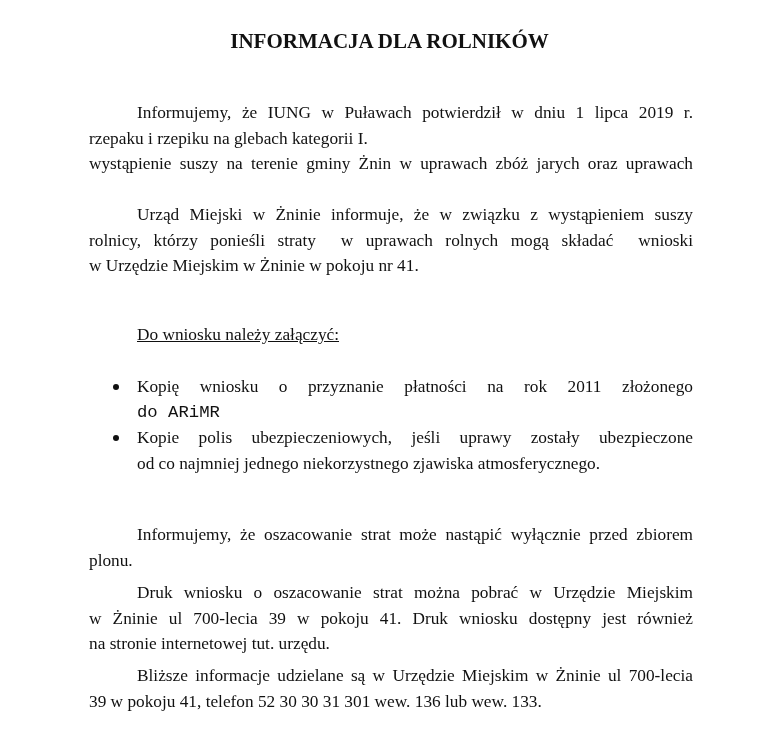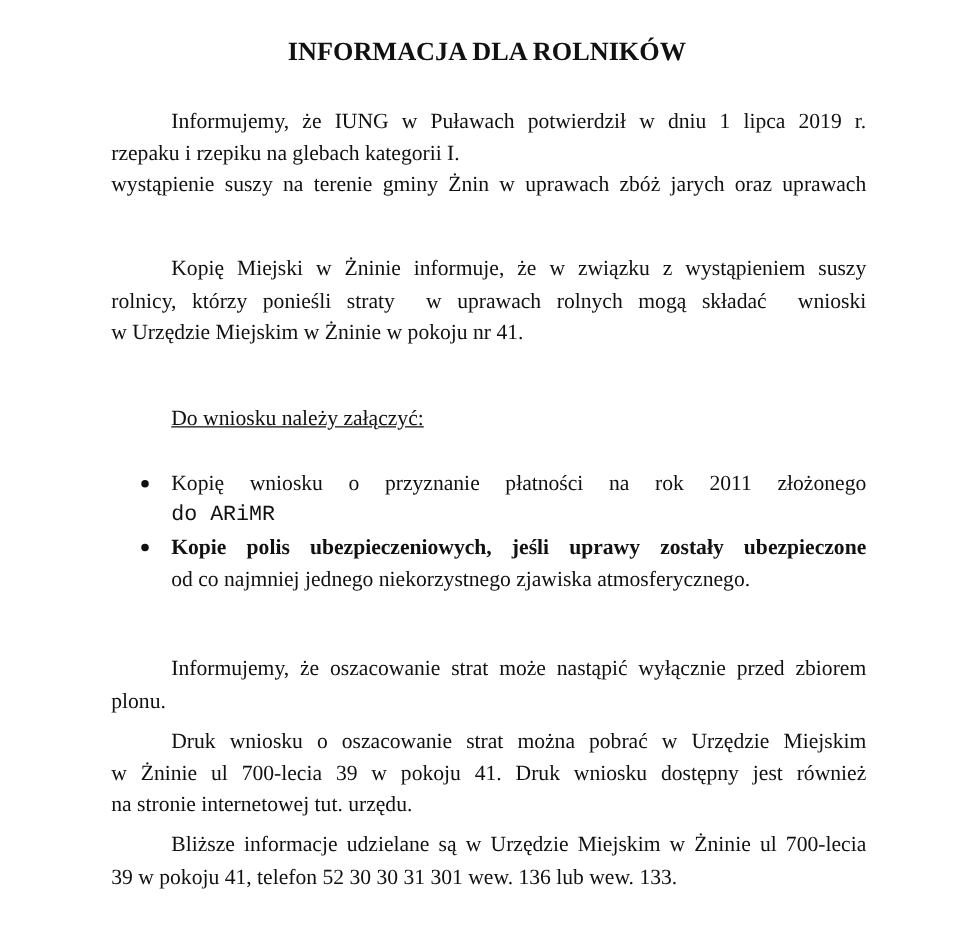--- a/index.html
+++ b/index.html
@@ -22,43 +22,43 @@
   .bullet {
     position: absolute; left: 3px; top: 10px; width: 6px; height: 6px;
     border-radius: 50%; background: #111;
   }
 </style>
 </head>
 <body>
 
 <div class="title">INFORMACJA DLA ROLNIKÓW</div>
 
-<div class="col" style="top:84px;">
+<div class="col" style="top:100px;">
   <span class="line just" style="padding-left:48px;">Informujemy, że IUNG w Puławach potwierdził w dniu 1 lipca 2019 r.</span>
   <span class="line last">rzepaku i rzepiku na glebach kategorii I.</span>
   <span class="line just">wystąpienie suszy na terenie gminy Żnin w uprawach zbóż jarych oraz uprawach</span>
 </div>
 
 <div class="col" style="top:202px;">
-  <span class="line just" style="padding-left:48px;">Kopię Miejski w Żninie informuje, że w związku z wystąpieniem suszy</span>
+  <span class="line just" style="padding-left:48px;">Urząd Miejski w Żninie informuje, że w związku z wystąpieniem suszy</span>
   <span class="line just" style="white-space:pre;">rolnicy, którzy ponieśli straty  w uprawach rolnych mogą składać  wnioski</span>
   <span class="line last">w Urzędzie Miejskim w Żninie w pokoju nr 41.</span>
 </div>
 
 <div class="col" style="top:322px; padding-left:48px;text-decoration:underline;">Do wniosku należy załączyć:</div>
 
 <div class="list" style="top:374px;">
   <div class="li">
     <span class="bullet"></span>
     <span class="line just" style="display:block;">Kopię wniosku o przyznanie płatności na rok 2011 złożonego</span>
     <span class="line last" style="display:block;font-family:Liberation Mono, monospace;">do ARiMR</span>
   </div>
   <div class="li">
     <span class="bullet"></span>
-    <span class="line just" style="display:block;font-weight:bold;">Kopie polis ubezpieczeniowych, jeśli uprawy zostały ubezpieczone</span>
+    <span class="line just" style="display:block;">Kopie polis ubezpieczeniowych, jeśli uprawy zostały ubezpieczone</span>
     <span class="line last" style="display:block;">od co najmniej jednego niekorzystnego zjawiska atmosferycznego.</span>
   </div>
 </div>
 
 <div class="col" style="top:522px;">
   <span class="line just" style="padding-left:48px;">Informujemy, że oszacowanie strat może nastąpić wyłącznie przed zbiorem</span>
   <span class="line last">plonu.</span>
 </div>
 
 <div class="col" style="top:580px;">

